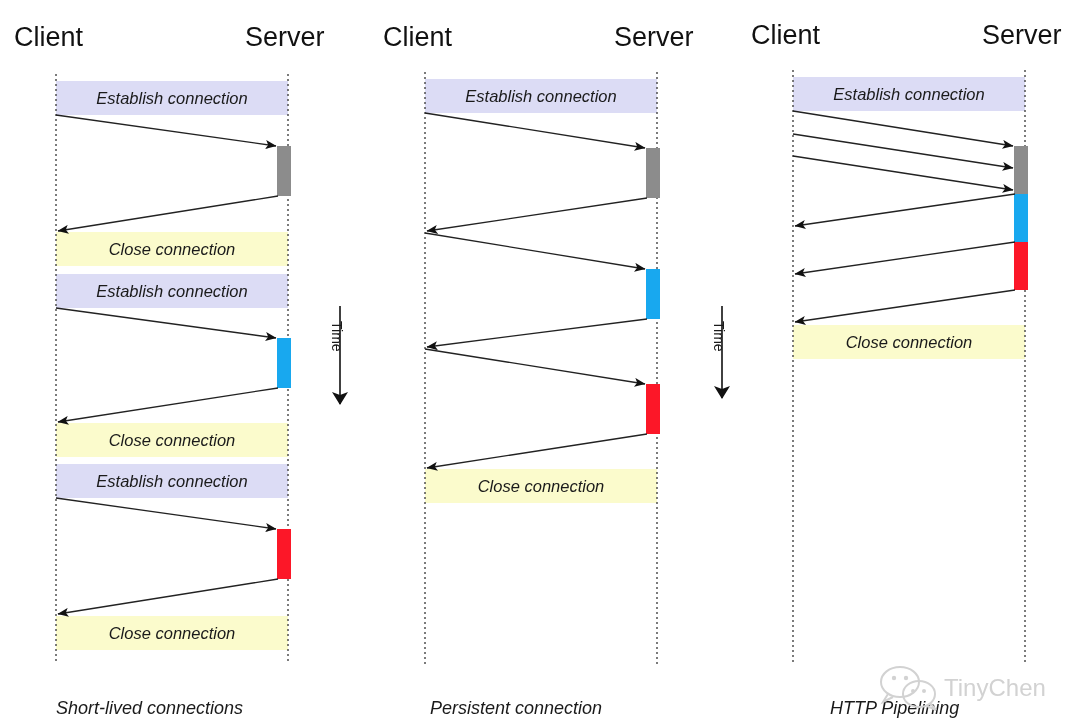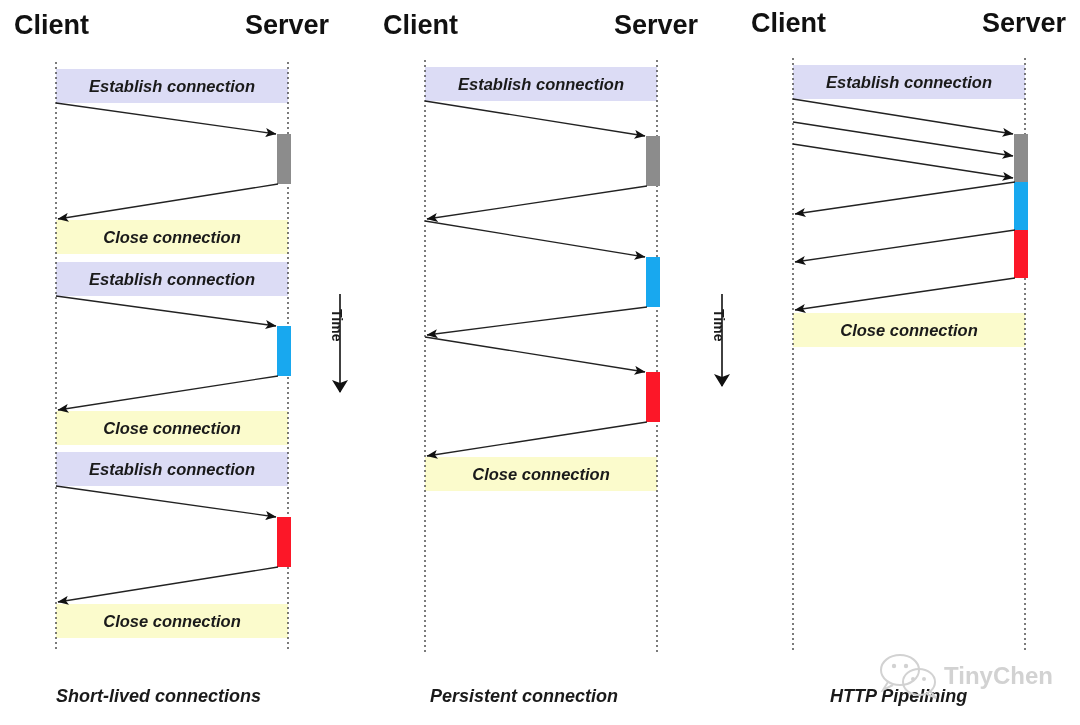--- a/index.html
+++ b/index.html
@@ -1,18 +1,18 @@
 <!DOCTYPE html>
 <html><head>
 <meta charset="utf-8">
 <style>
   html,body{margin:0;padding:0;background:#ffffff;}
   body{width:1080px;height:725px;position:relative;overflow:hidden;
        font-family:"Liberation Sans","DejaVu Sans",sans-serif;}
-  #stage{position:absolute;left:0;top:4px;width:1080px;height:602px;font-weight:bold;}
+  #stage{position:absolute;left:0;top:16px;width:1080px;height:602px;}
   svg{display:block;}
   .hdr{font-size:27px;fill:#111111;font-family:"Liberation Sans",sans-serif;}
   .band-txt{font-size:16.5px;font-style:italic;fill:#1a1a1a;
             font-family:"Liberation Sans",sans-serif;}
   .cap{font-size:18px;font-style:italic;fill:#1a1a1a;
        font-family:"Liberation Sans",sans-serif;}
   .timelbl{font-size:14px;fill:#1a1a1a;font-family:"Liberation Sans",sans-serif;}
   .wm{font-size:24px;fill:#d2d2d2;font-family:"Liberation Sans",sans-serif;}
 </style>
 </head>

